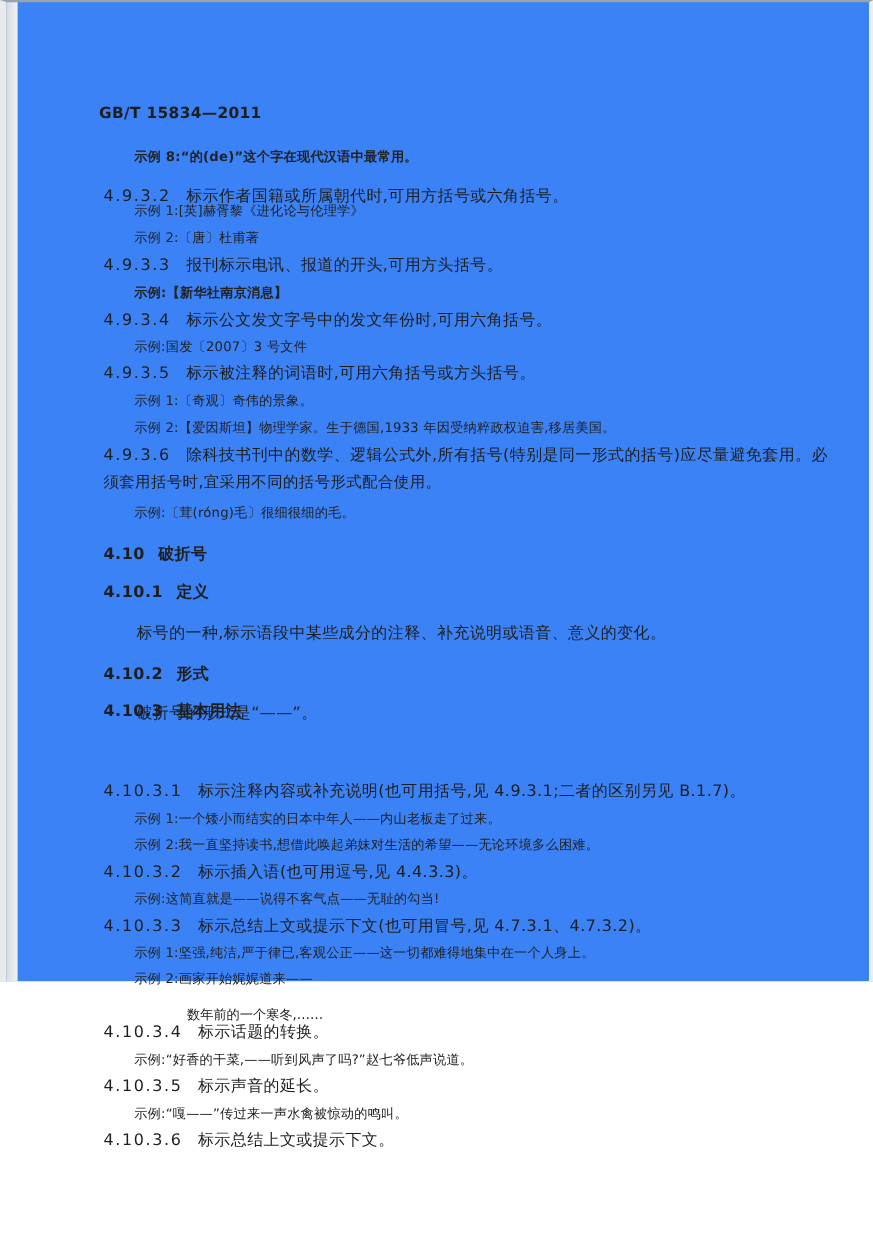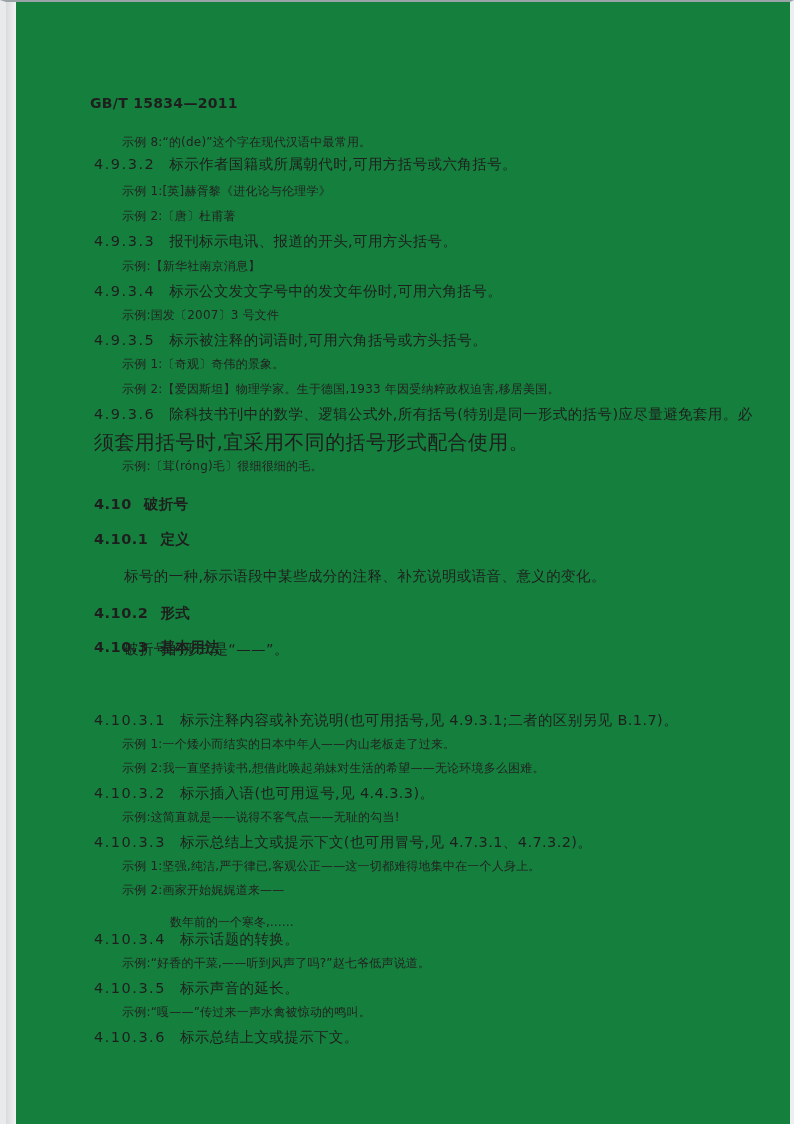--- a/index.html
+++ b/index.html
@@ -3,53 +3,53 @@
 <meta charset="utf-8">
 <style>
   html, body { margin: 0; padding: 0; }
   body {
     width: 794px; height: 1124px; overflow: hidden;
     background: #ffffff;
     font-family: "DejaVu Sans", "Liberation Sans", sans-serif;
     color: #1e1e1e;
   }
   .page {
-    position: relative; width: 794px; height: 1124px;
-    background: #15803d;
+    position: relative; width: 794px; height: 892px;
+    background: #3b82f6;
     box-sizing: border-box;
     border-left: 6px solid #e9eaec;
     border-right: 4px solid #eceef0;
     border-top: 2px solid #9aa3a6;
   }
   .page::before {
     content: ""; position: absolute; left: 0; top: 0; bottom: 0; width: 10px;
     background: linear-gradient(to right, #d9dadc, #f2f3f4);
   }
   .ln { position: absolute; white-space: nowrap; line-height: 1; }
   .hdr { left: 84px; top: 94px; font-size: 14px; font-weight: bold; letter-spacing: 0.3px; }
   .h  { left: 88px; font-size: 14.5px; letter-spacing: 0.4px; }
   .h .num { display: inline-block; margin-right: 14px; letter-spacing: 1.5px; }
   .ex { left: 116px; font-size: 12px; letter-spacing: 0.2px; color: #222; }
-  .ex.bold { font-weight: normal; }
+  .ex.bold { font-weight: bold; }
   .body { left: 118px; font-size: 14.5px; letter-spacing: 0.4px; }
-  .cont { left: 88px; font-size: 20px; letter-spacing: 0.4px; }
+  .cont { left: 88px; font-size: 14px; letter-spacing: 0.4px; }
   .ind2 { left: 164px; font-size: 12px; color: #222; }
   .sec { left: 88px; font-size: 14.5px; letter-spacing: 0.4px; font-weight: bold; }
   .sec .num { display: inline-block; margin-right: 12px; letter-spacing: 0.5px; }
 </style>
 </head>
 <body>
 
 <div class="page">
 
   <div class="ln hdr">GB/T 15834—2011</div>
 
   <div class="ln ex bold" style="top:134px">示例 8:“的(de)”这个字在现代汉语中最常用。</div>
 
-  <div class="ln h" style="top:155px">
+  <div class="ln h" style="top:170px">
     <span class="num">4.9.3.2</span><span>标示作者国籍或所属朝代时,可用方括号或六角括号。</span>
   </div>
   <div class="ln ex" style="top:183px">示例 1:[英]赫胥黎《进化论与伦理学》</div>
   <div class="ln ex" style="top:208px">示例 2:〔唐〕杜甫著</div>
 
   <div class="ln h" style="top:232px">
     <span class="num">4.9.3.3</span><span>报刊标示电讯、报道的开头,可用方头括号。</span>
   </div>
   <div class="ln ex bold" style="top:258px">示例:【新华社南京消息】</div>
 

